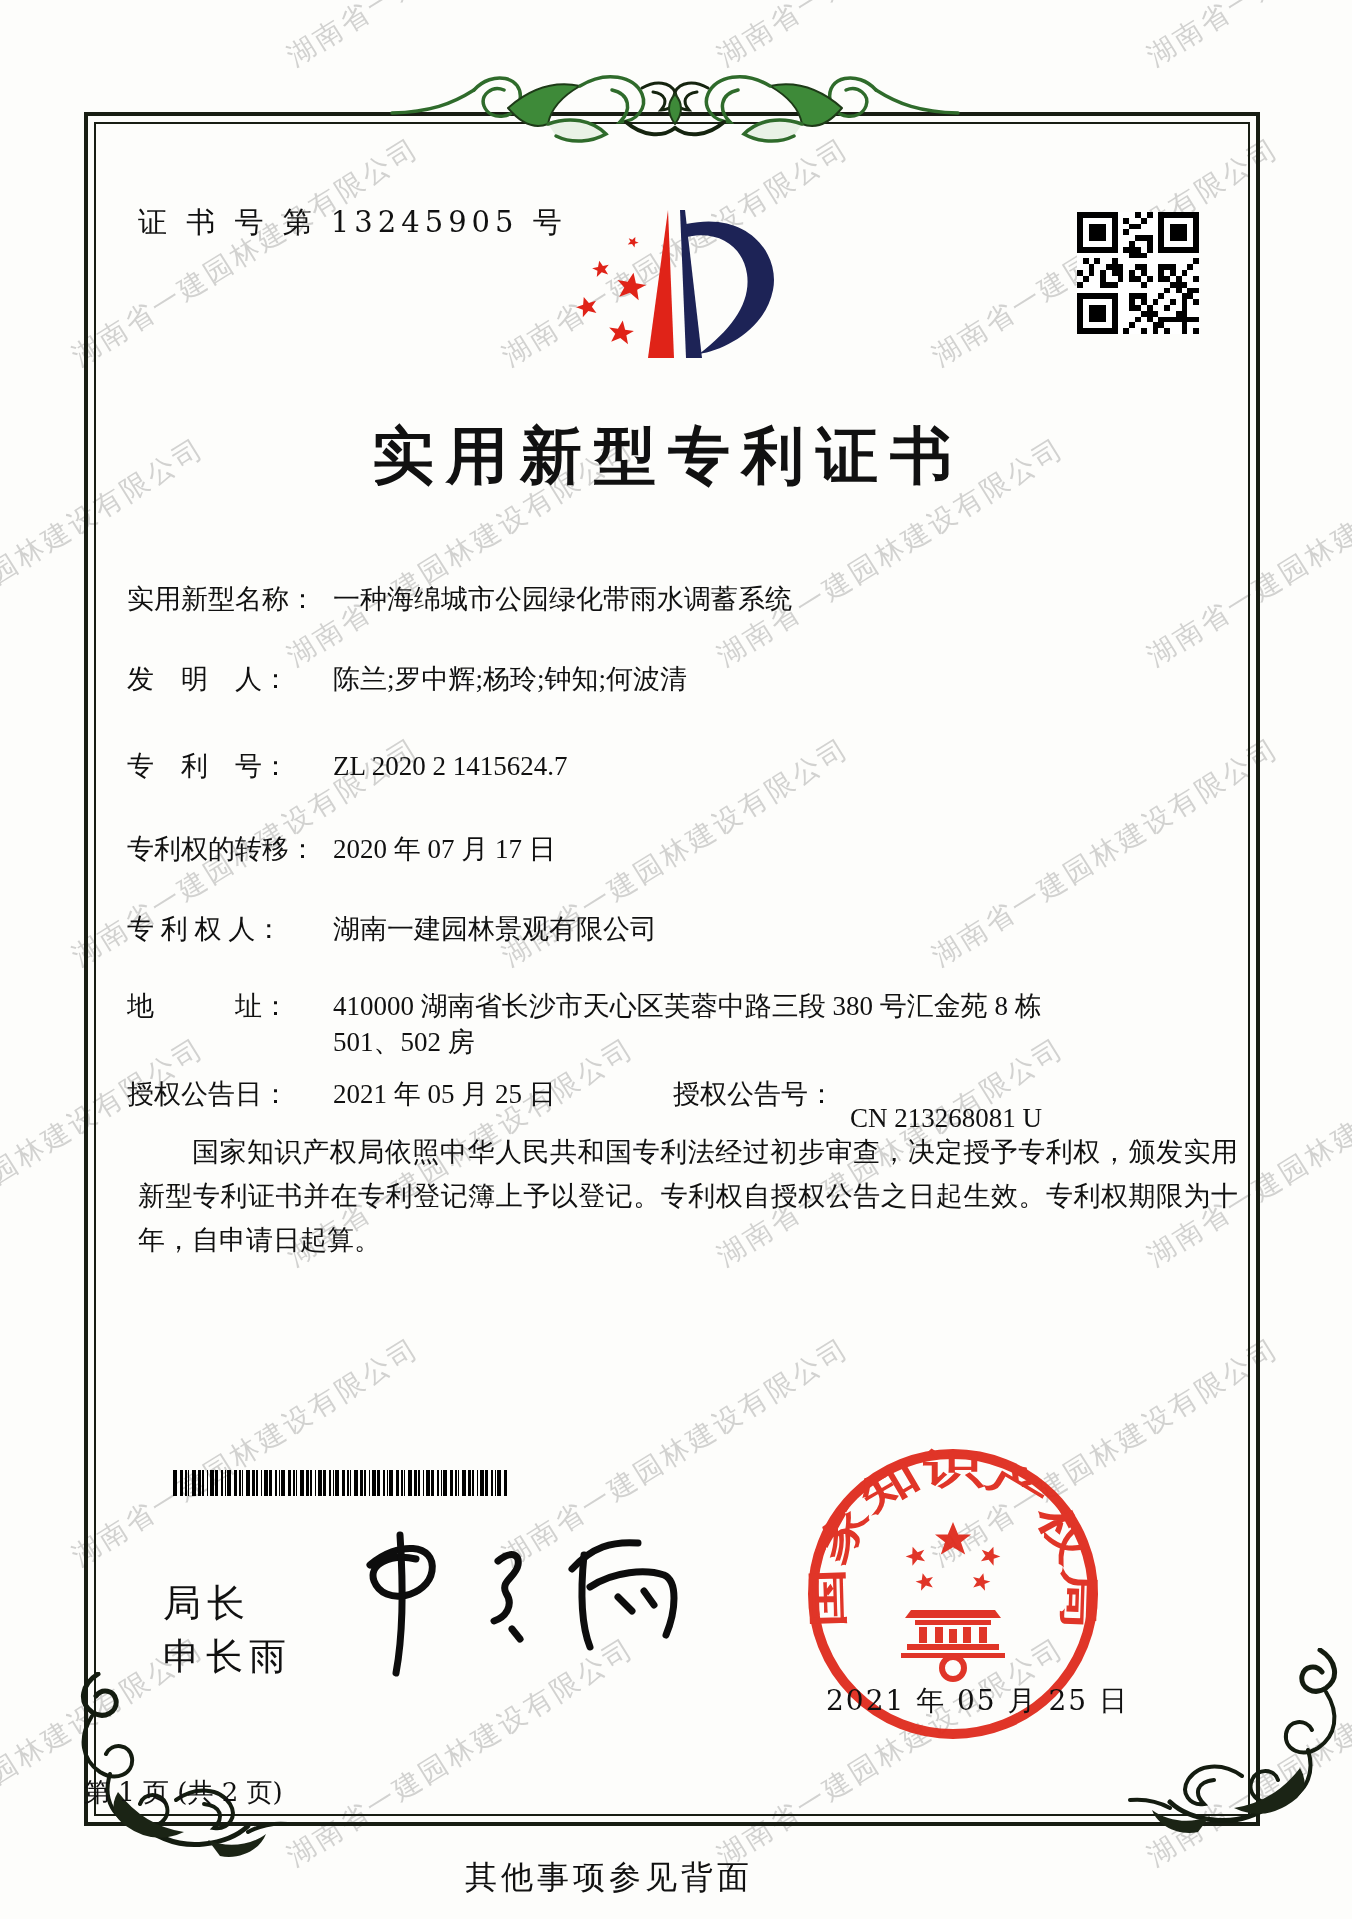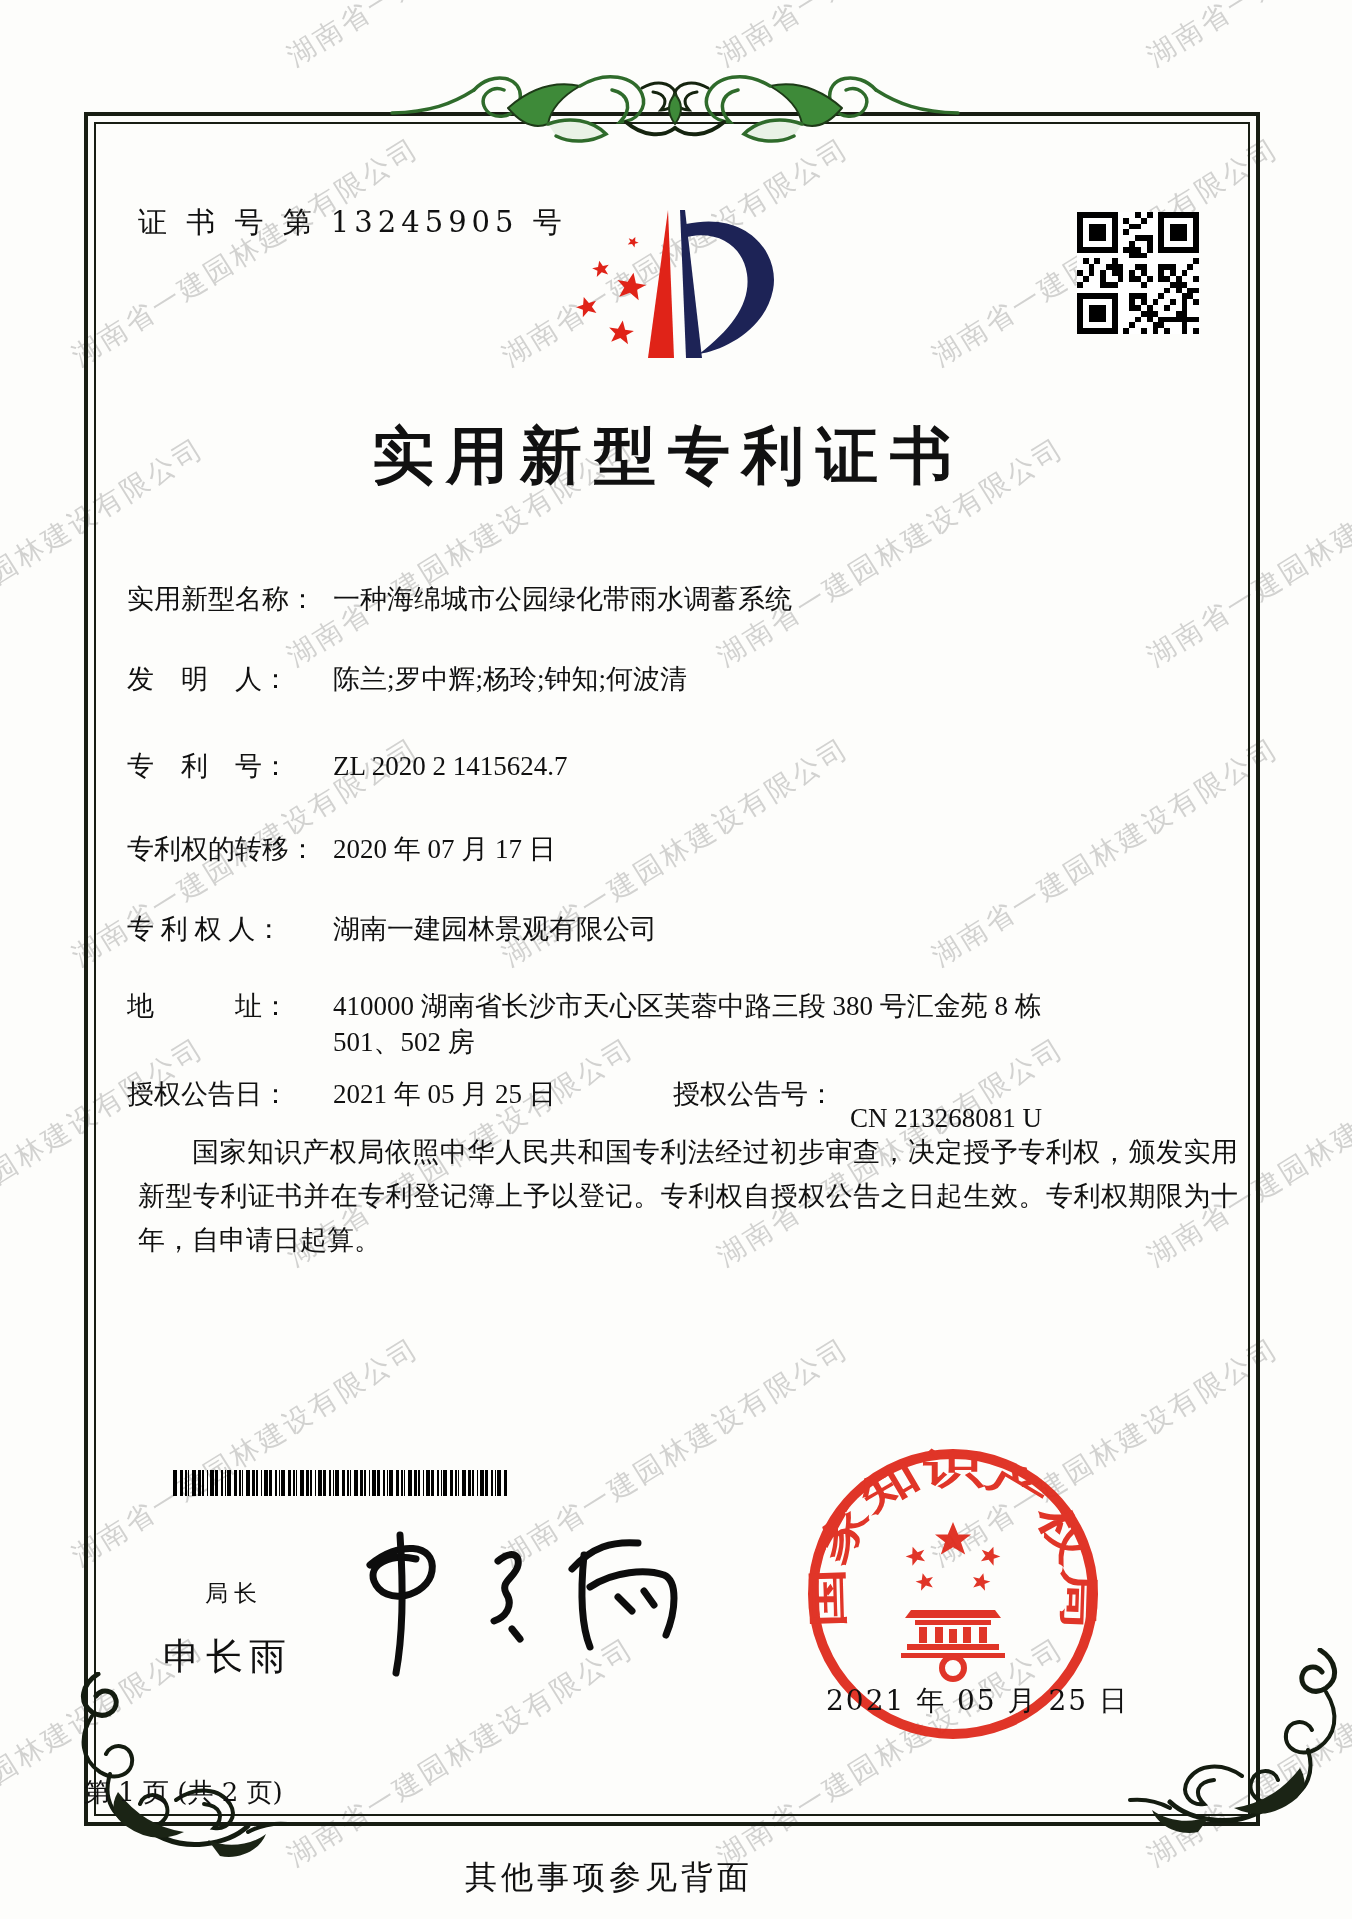--- a/index.html
+++ b/index.html
@@ -26,21 +26,21 @@
   .field-row{position:absolute;left:127px;width:1100px;display:flex;font-size:27px;z-index:5;line-height:36px;font-family:Liberation Serif, serif;}
   .field-label{width:206px;flex:0 0 206px;white-space:nowrap;}
   .field-value{flex:1;max-width:770px;}
   .grant-label2{position:absolute;left:546px;top:0;white-space:nowrap;}
   .grant-value2{position:absolute;left:723px;top:0;white-space:nowrap;margin-top:24px;}
   
   .body-text{left:138px;top:1130px;width:1100px;font-size:27px;line-height:44px;text-align:justify;z-index:5;}
   .body-text p{margin:0;text-indent:2em;}
   
   .barcode{left:173px;top:1470px;z-index:5;}
-  .director-title{left:163px;top:1578px;font-size:23px;letter-spacing:6px;z-index:5;font-family:Liberation Serif, serif;margin-left:42px;}
+  .director-title{left:163px;top:1578px;font-size:38px;letter-spacing:6px;z-index:5;font-family:Liberation Serif, serif;}
   .director-name{left:163px;top:1632px;font-size:37px;letter-spacing:6px;z-index:5;font-family:"DejaVu Sans","Liberation Sans",sans-serif;}
   .signature{left:340px;top:1525px;z-index:5;}
   .seal{left:803px;top:1444px;z-index:4;opacity:.94;}
   .seal-date{left:826px;top:1682px;font-size:28px;letter-spacing:2px;z-index:6;}
   .footer-page{left:84px;top:1775px;width:1110px;font-size:26px;z-index:5;}
   .footer-note{left:84px;top:1856px;width:1050px;text-align:center;font-size:32px;letter-spacing:4px;z-index:5;}
   
   .orn-top{left:390px;top:58px;z-index:3;}
   .orn-bl{left:58px;top:1672px;z-index:3;}
   .orn-br{left:1128px;top:1648px;z-index:3;transform:scaleX(-1);}

